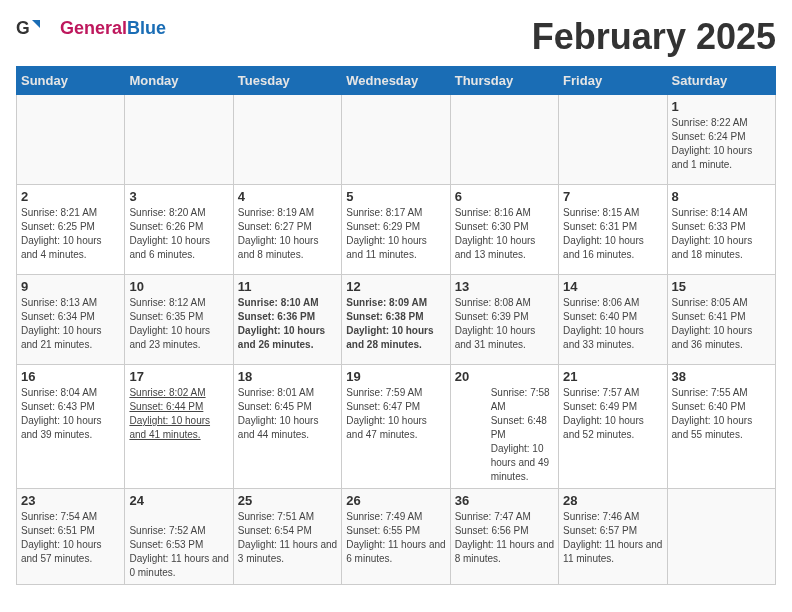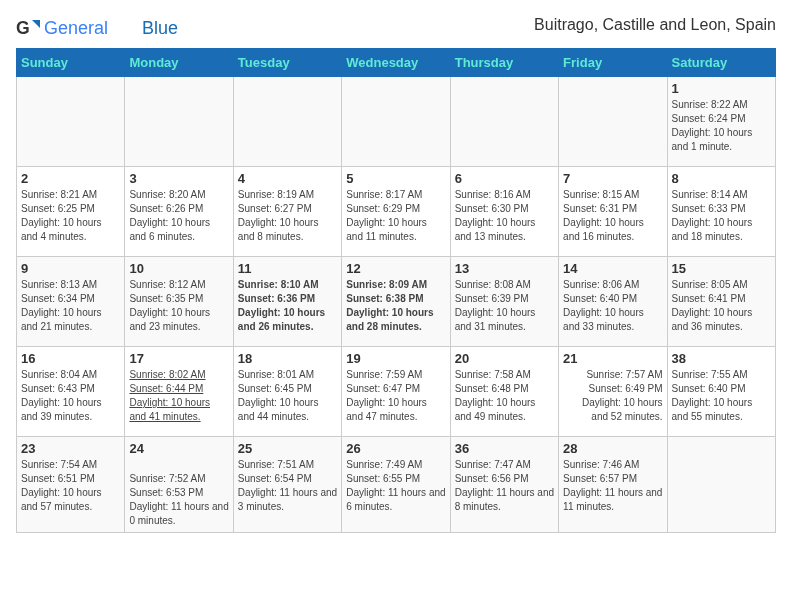--- a/index.html
+++ b/index.html
@@ -16,28 +16,28 @@
       align-items: flex-start;
       margin-bottom: 8px;
     }
     .logo {
       display: flex;
       align-items: center;
       gap: 4px;
     }
     .logo-text-general {
       font-size: 18px;
-      font-weight: normal;
-      color: #3b82f6;
+      font-weight: bold;
+      color: #be185d;
+      margin-left: 16px;
     }
     .logo-text-blue {
       font-size: 18px;
-      font-weight: normal;
+      font-weight: bold;
       color: #1a6db5;
-      margin-left: 34px;
     }
     .logo-icon {
       width: 24px;
       height: 24px;
     }
     .title-area {
       text-align: right;
     }
     .main-title {
       font-size: 36px;
@@ -48,21 +48,21 @@
       font-size: 16px;
       color: #333;
     }
     table {
       width: 100%;
       border-collapse: collapse;
       table-layout: fixed;
     }
     thead tr th {
       background-color: #1a6db5;
-      color: #5eead4;
+      color: #e5e5e5;
       font-size: 13px;
       font-weight: bold;
       padding: 6px 4px;
       text-align: left;
       border: 1px solid #1a6db5;
     }
     tbody tr td {
       border: 1px solid #ccc;
       vertical-align: top;
       padding: 4px;
@@ -93,21 +93,21 @@
   <div class="logo">
     <svg class="logo-icon" viewBox="0 0 30 30" xmlns="http://www.w3.org/2000/svg">
       <text x="0" y="22" font-size="22" font-weight="bold" fill="#333">G</text>
       <polygon points="20,5 30,5 30,15" fill="#1a6db5"></polygon>
     </svg>
     <div>
       <span class="logo-text-general">General</span><span class="logo-text-blue">Blue</span>
     </div>
   </div>
   <div class="title-area">
-    <div class="subtitle">Buitrago, Castille and Leon, Spain</div>
+    <div class="main-title">February 2025</div>
   </div>
 </div>
 
 <table>
   <thead>
     <tr>
     <th>Sunday</th>
         <th>Monday</th>
         <th>Tuesday</th>
         <th>Wednesday</th>
@@ -239,27 +239,27 @@
 Daylight: 10 hours and 44 minutes.</div>
         </td>
         <td>
           <span class="day-number">19</span>
           <div class="day-info" style="white-space: pre-line;">Sunrise: 7:59 AM
 Sunset: 6:47 PM
 Daylight: 10 hours and 47 minutes.</div>
         </td>
         <td>
           <span class="day-number">20</span>
-          <div class="day-info" style="white-space: pre-line;">Sunrise: 7:58 AM
+          <div class="day-info" style="white-space: pre-line; margin-left: 36px;">Sunrise: 7:58 AM
 Sunset: 6:48 PM
 Daylight: 10 hours and 49 minutes.</div>
         </td>
         <td>
           <span class="day-number">21</span>
-          <div class="day-info" style="white-space: pre-line; text-align: right;">Sunrise: 7:57 AM
+          <div class="day-info" style="white-space: pre-line;">Sunrise: 7:57 AM
 Sunset: 6:49 PM
 Daylight: 10 hours and 52 minutes.</div>
         </td>
         <td>
           <span class="day-number">38</span>
           <div class="day-info" style="white-space: pre-line;">Sunrise: 7:55 AM
 Sunset: 6:40 PM
 Daylight: 10 hours and 55 minutes.</div>
         </td>
       </tr>

